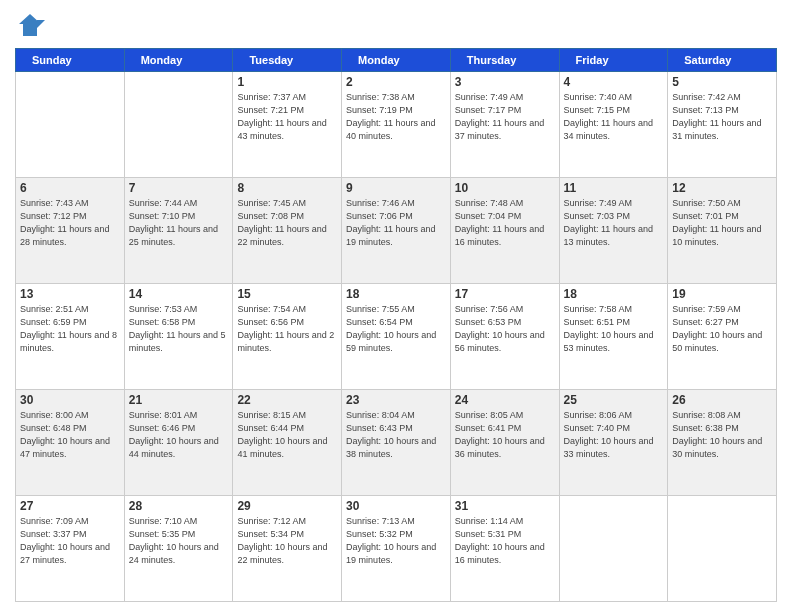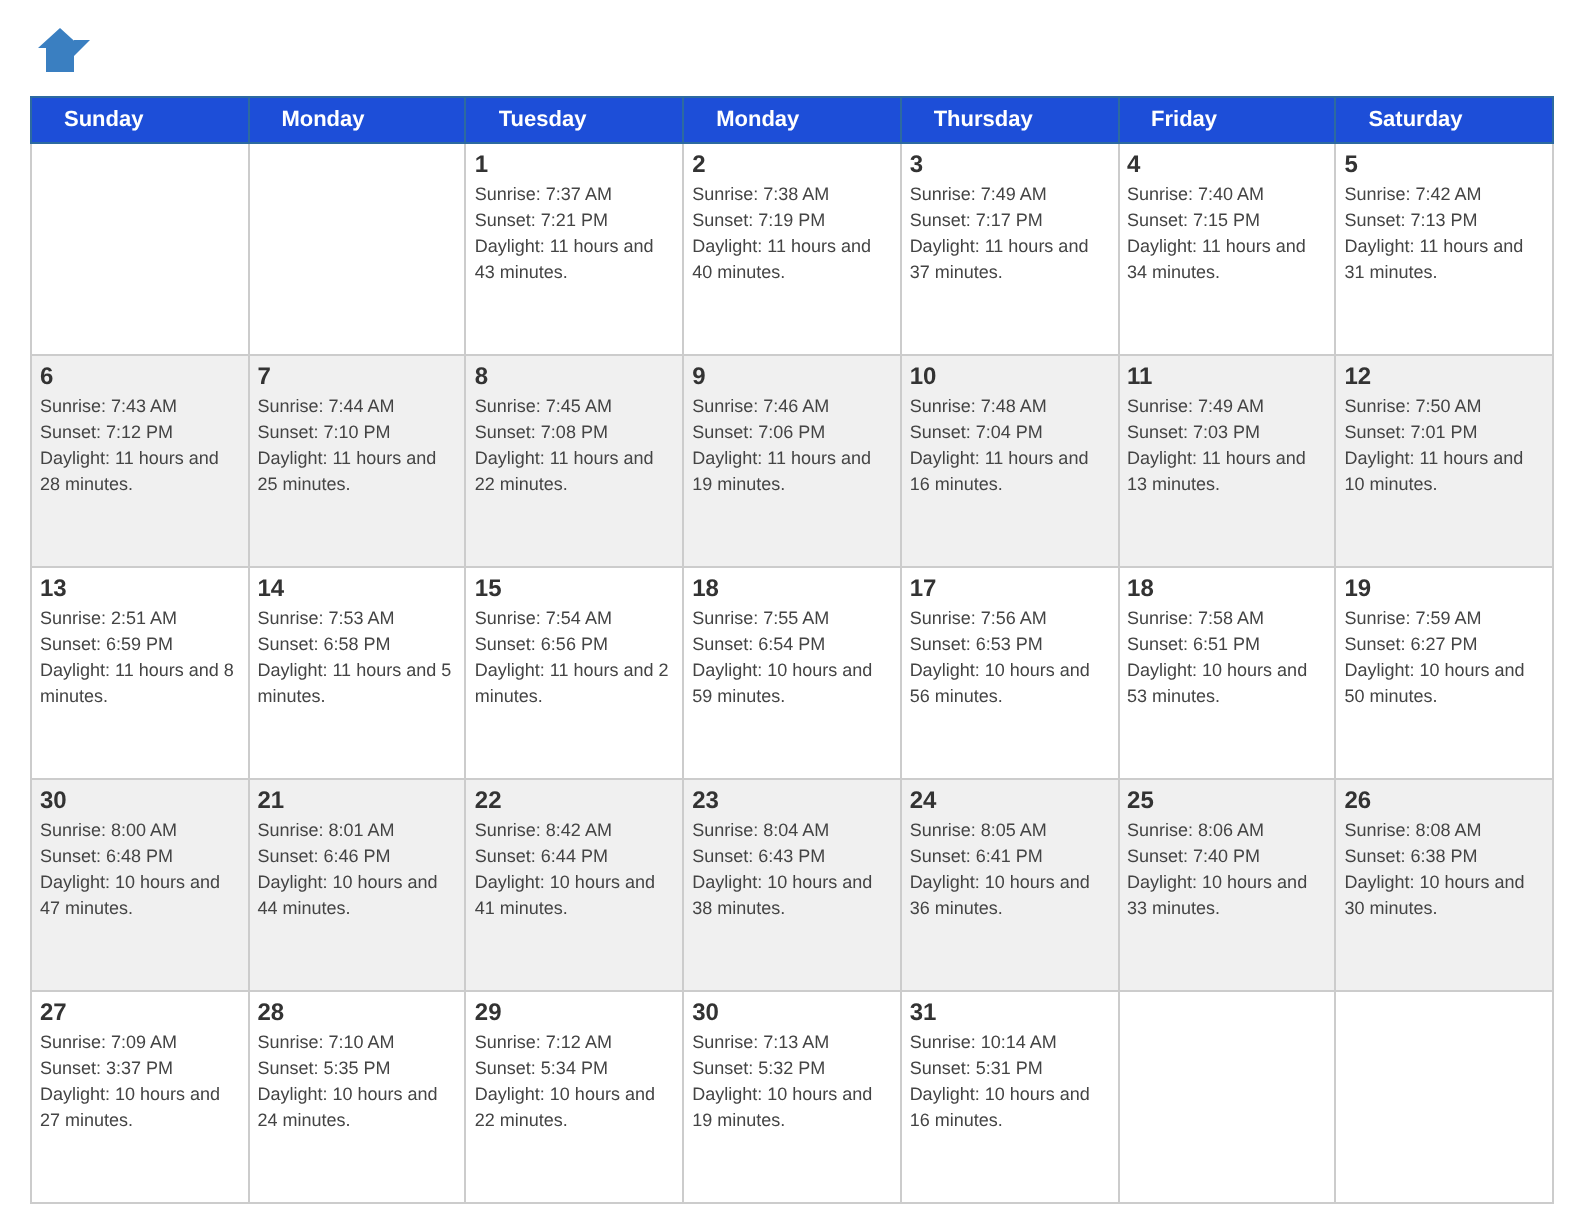--- a/index.html
+++ b/index.html
@@ -269,21 +269,21 @@
 Daylight: 10 hours and 47 minutes.</div>
           </td>
           <td>
             <div class="day-number">21</div>
             <div class="day-info">Sunrise: 8:01 AM
 Sunset: 6:46 PM
 Daylight: 10 hours and 44 minutes.</div>
           </td>
           <td>
             <div class="day-number">22</div>
-            <div class="day-info">Sunrise: 8:42 AM
+            <div class="day-info">Sunrise: 8:15 AM
 Sunset: 6:44 PM
 Daylight: 10 hours and 41 minutes.</div>
           </td>
           <td>
             <div class="day-number">23</div>
             <div class="day-info">Sunrise: 8:04 AM
 Sunset: 6:43 PM
 Daylight: 10 hours and 38 minutes.</div>
           </td>
           <td>
@@ -325,21 +325,21 @@
 Daylight: 10 hours and 22 minutes.</div>
           </td>
           <td>
             <div class="day-number">30</div>
             <div class="day-info">Sunrise: 7:13 AM
 Sunset: 5:32 PM
 Daylight: 10 hours and 19 minutes.</div>
           </td>
           <td>
             <div class="day-number">31</div>
-            <div class="day-info">Sunrise: 10:14 AM
+            <div class="day-info">Sunrise: 1:14 AM
 Sunset: 5:31 PM
 Daylight: 10 hours and 16 minutes.</div>
           </td>
           <td class="empty-cell"></td>
           <td class="empty-cell"></td>
         </tr>
       </tbody>
   </table>
 </div>
 

